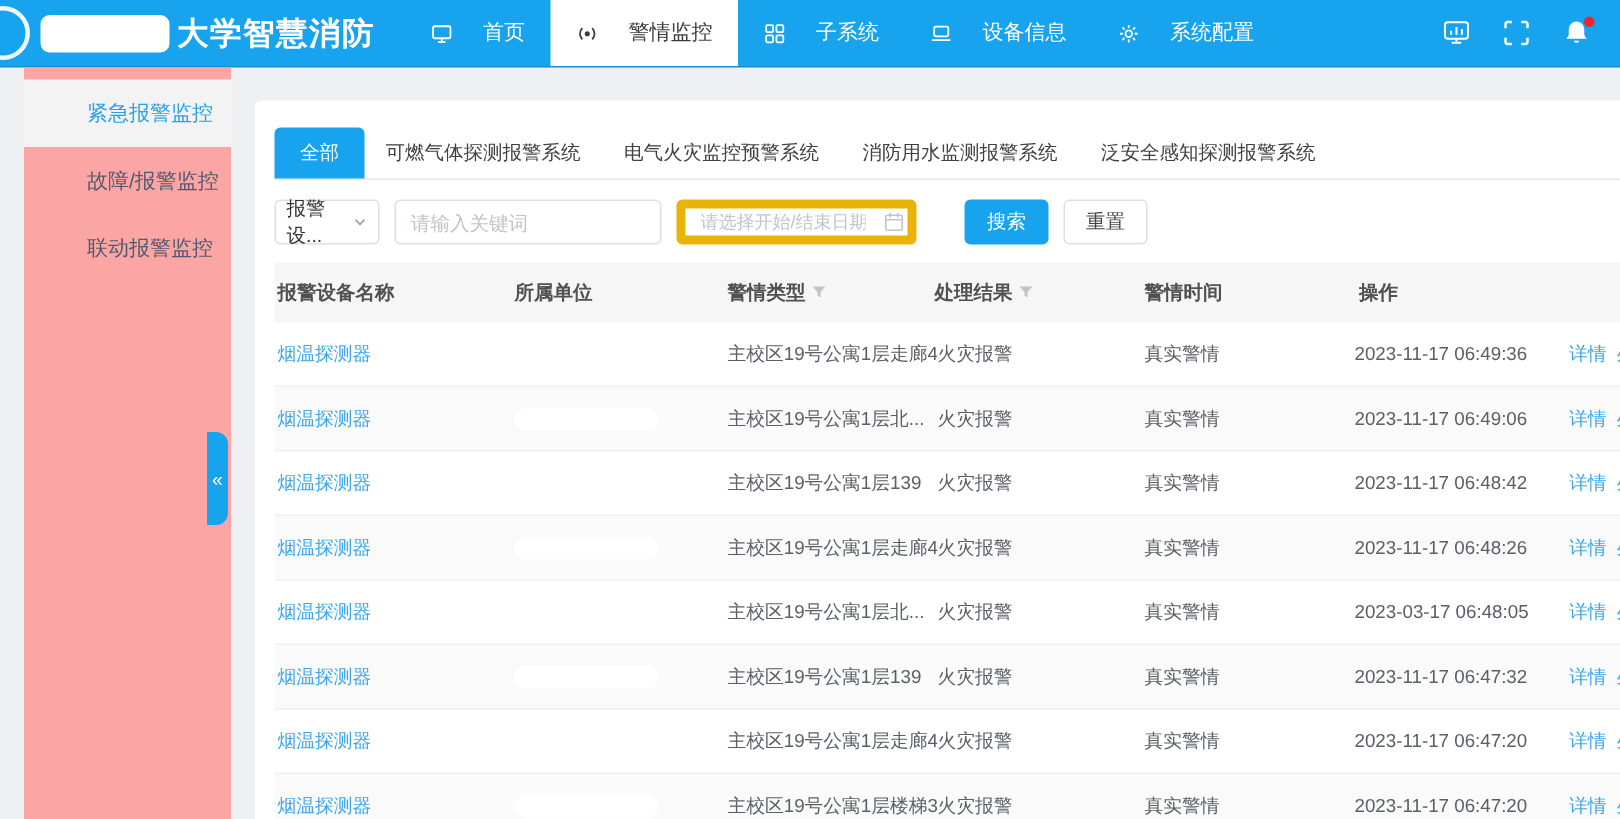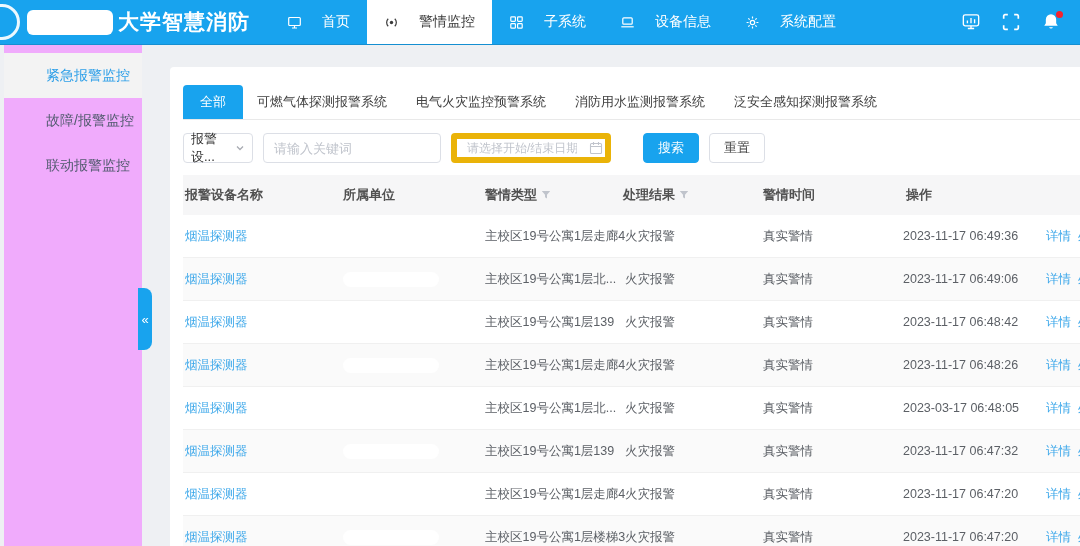--- a/index.html
+++ b/index.html
@@ -25,21 +25,21 @@
   .nav-icon{width:15px;height:15px;display:inline-flex;}
   .nav-icon svg{width:15px;height:15px;display:block;}
   .nav-right{margin-left:auto;display:flex;align-items:center;gap:22px;padding-right:20px;}
   .nav-right-icon{position:relative;width:18px;height:18px;color:#fff;cursor:pointer;display:inline-flex;}
   .nav-right-icon svg{width:18px;height:18px;display:block;}
   .badge-dot{position:absolute;top:-2px;right:-3px;width:7px;height:7px;border-radius:50%;
     background:var(--badge);}
 
   
   .layout{position:relative;height:501px;}
-  .sidebar{position:absolute;left:4px;top:0;bottom:0;width:138px;background:#f0abfc;padding-top:8px;}
+  .sidebar{position:absolute;left:16px;top:0;bottom:0;width:138px;background:#fca5a5;padding-top:8px;}
   .side-item{height:45px;display:flex;align-items:center;padding-left:42px;font-size:14px;
     color:#515a6e;cursor:pointer;white-space:nowrap;}
   .side-item.active{background:#f3f3f3;color:#2d9fe8;}
   .collapse-tab{position:absolute;left:138px;top:243px;width:14px;height:62px;background:var(--primary);
     border-radius:0 8px 8px 0;color:#fff;display:flex;align-items:center;justify-content:center;
     font-size:13px;cursor:pointer;}
 
   
   .card{position:absolute;left:170px;top:22px;width:945px;height:560px;background:#fff;
     border-radius:4px 0 0 0;overflow:hidden;padding-left:13px;}

